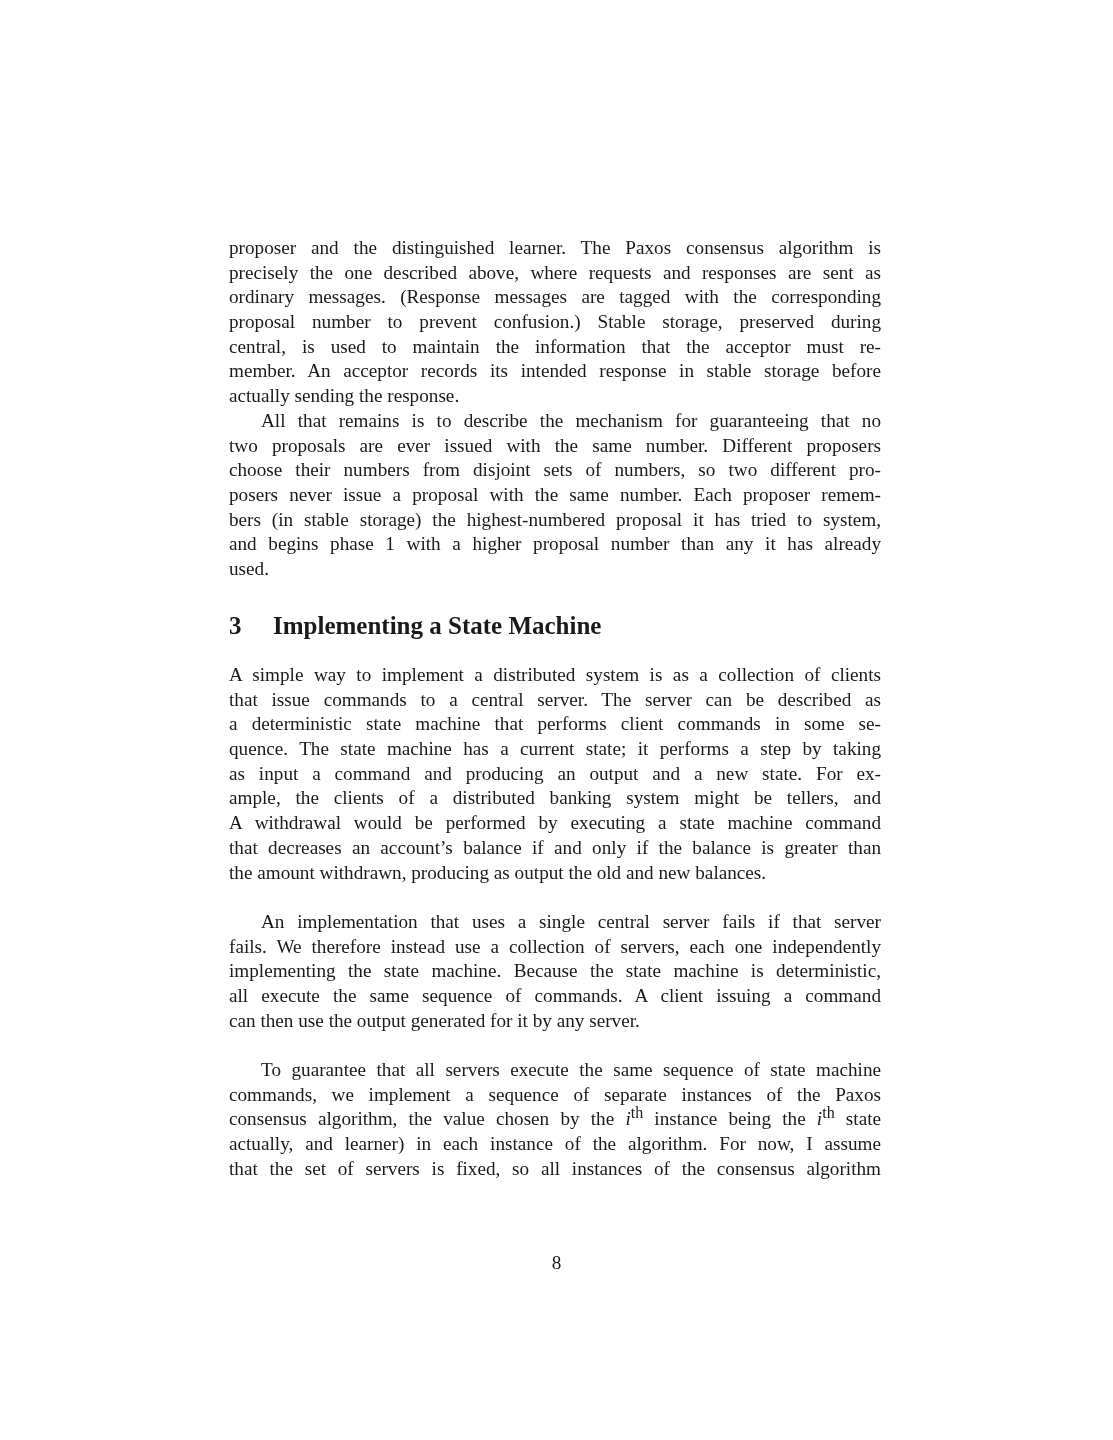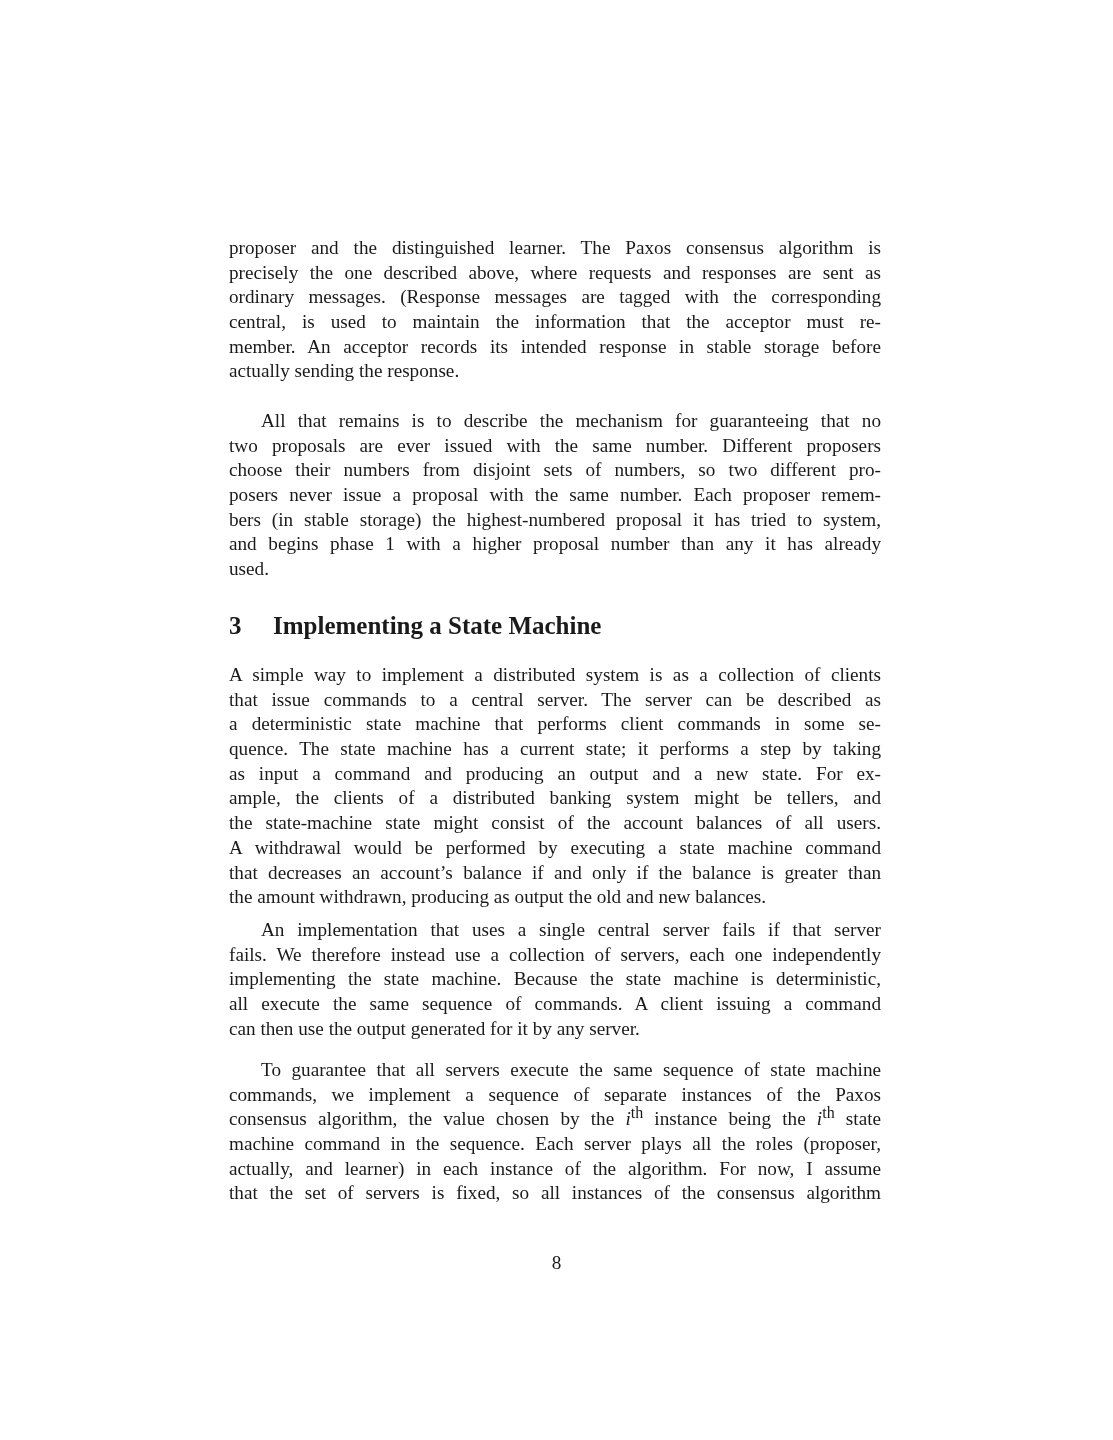--- a/index.html
+++ b/index.html
@@ -21,20 +21,21 @@
 </style>
 </head>
 <body>
 
 <div class="page">
 
   <div class="block" style="top:236px;">
     <div class="line">proposer and the distinguished learner.  The Paxos consensus algorithm is</div>
     <div class="line">precisely the one described above, where requests and responses are sent as</div>
     <div class="line">ordinary messages. (Response messages are tagged with the corresponding</div>
+    <div class="line">proposal number to prevent confusion.)  Stable storage, preserved during</div>
     <div class="line">central, is used to maintain the information that the acceptor must re-</div>
     <div class="line">member. An acceptor records its intended response in stable storage before</div>
     <div class="line last">actually sending the response.</div>
   </div>
 
   <div class="block" style="top:409px;">
     <div class="line indent">All that remains is to describe the mechanism for guaranteeing that no</div>
     <div class="line">two proposals are ever issued with the same number. Different proposers</div>
     <div class="line">choose their numbers from disjoint sets of numbers, so two different pro-</div>
     <div class="line">posers never issue a proposal with the same number. Each proposer remem-</div>
@@ -47,37 +48,35 @@
     <span class="num">3</span><span>Implementing a State Machine</span>
   </div>
 
   <div class="block" style="top:663px;">
     <div class="line">A simple way to implement a distributed system is as a collection of clients</div>
     <div class="line">that issue commands to a central server.  The server can be described as</div>
     <div class="line">a deterministic state machine that performs client commands in some se-</div>
     <div class="line">quence. The state machine has a current state; it performs a step by taking</div>
     <div class="line">as input a command and producing an output and a new state.  For ex-</div>
     <div class="line">ample, the clients of a distributed banking system might be tellers, and</div>
-    <div class="line">the state-machine state might consist of the account balances of all users.</div>
     <div class="line">A withdrawal would be performed by executing a state machine command</div>
     <div class="line">that decreases an account’s balance if and only if the balance is greater than</div>
     <div class="line last">the amount withdrawn, producing as output the old and new balances.</div>
   </div>
 
-  <div class="block" style="top:910px;margin-top:8px;">
+  <div class="block" style="top:910px;">
     <div class="line indent">An implementation that uses a single central server fails if that server</div>
     <div class="line">fails. We therefore instead use a collection of servers, each one independently</div>
     <div class="line">implementing the state machine. Because the state machine is deterministic,</div>
     <div class="line">all execute the same sequence of commands.  A client issuing a command</div>
     <div class="line last">can then use the output generated for it by any server.</div>
   </div>
 
   <div class="block" style="top:1058px;">
     <div class="line indent">To guarantee that all servers execute the same sequence of state machine</div>
     <div class="line">commands, we implement a sequence of separate instances of the Paxos</div>
     <div class="line"><span>consensus algorithm, the value chosen by the </span><i>i</i><sup>th</sup><span> instance being the </span><i>i</i><sup>th</sup><span> state</span></div>
-    <div class="line">machine command in the sequence. Each server plays all the roles (proposer,</div>
     <div class="line">actually, and learner) in each instance of the algorithm. For now, I assume</div>
     <div class="line">that the set of servers is fixed, so all instances of the consensus algorithm</div>
   </div>
 
   <div class="pagenum">8</div>
 </div>
 
 </body></html>

